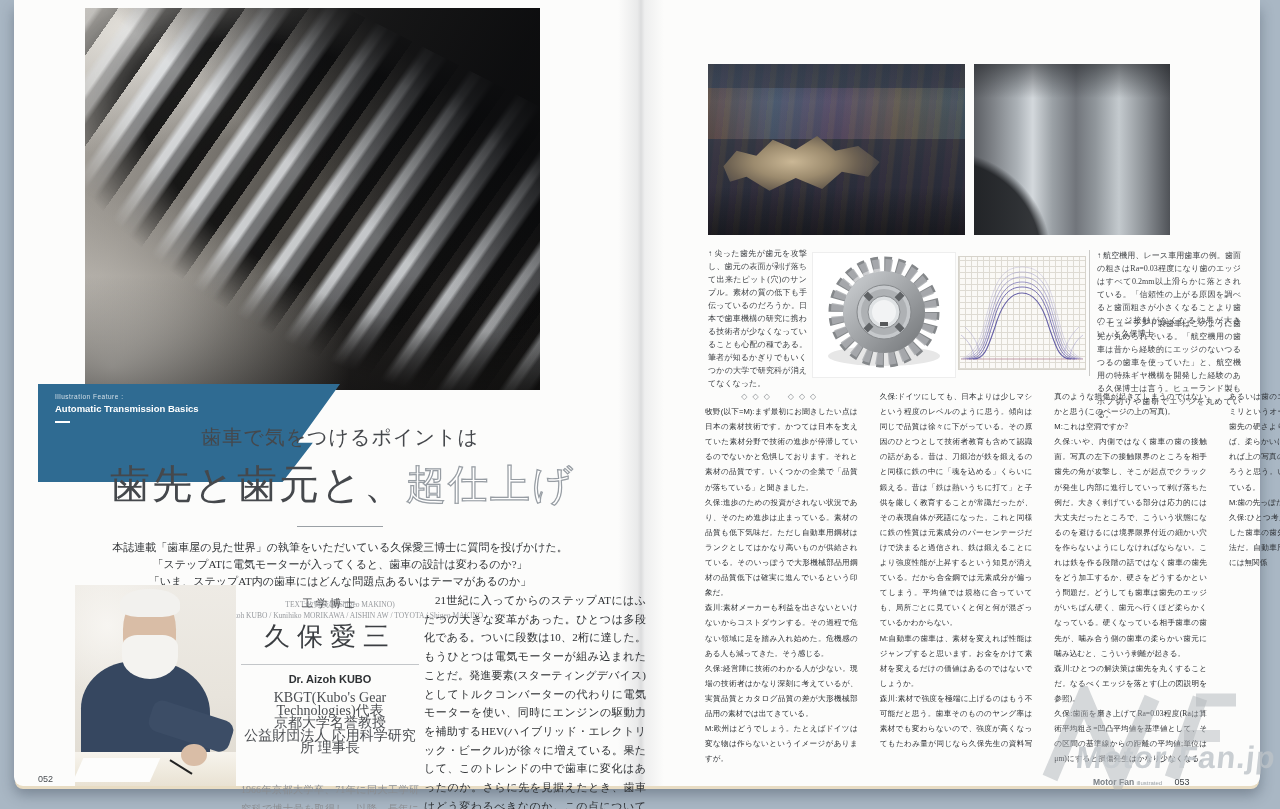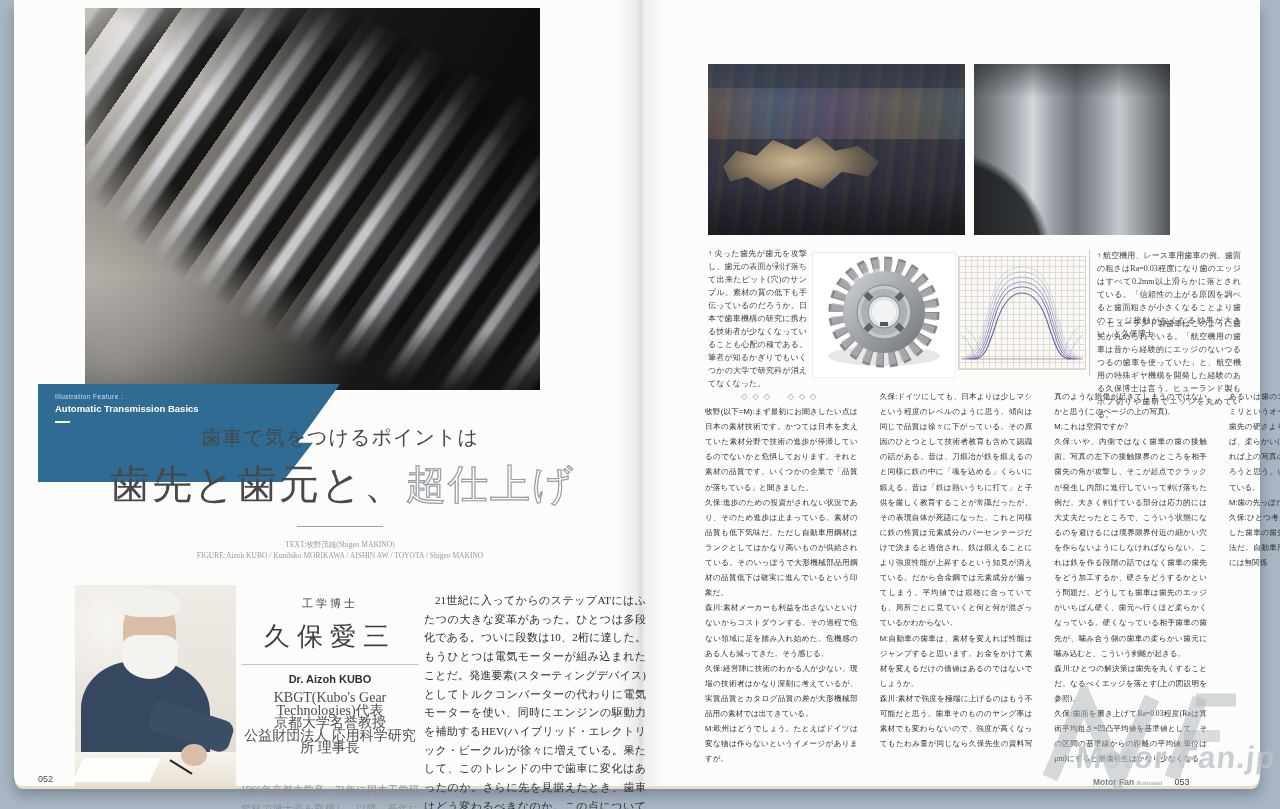--- a/index.html
+++ b/index.html
@@ -140,20 +140,25 @@
   <div class="abs banner">
     <div class="flabel">Illustration Feature :</div>
     <div class="ftitle">Automatic Transmission Basics</div>
     <div class="dash"></div>
   </div>
 
   <div class="abs headline">
     <div class="kicker">歯車で気をつけるポイントは</div>
     <div class="title"><span>歯先と歯元と、</span><span class="outline">超仕上げ</span></div>
     <div class="hdiv"></div>
+    <div class="intro">
+      <div>本誌連載「歯車屋の見た世界」の執筆をいただいている久保愛三博士に質問を投げかけた。</div>
+      <div>「ステップATに電気モーターが入ってくると、歯車の設計は変わるのか?」</div>
+      <div>「いま、ステップAT内の歯車にはどんな問題点あるいはテーマがあるのか」</div>
+    </div>
     <div class="credits">
       <div>TEXT:牧野茂雄(Shigeo MAKINO)</div>
       <div>FIGURE:Aizoh KUBO / Kunihiko MORIKAWA / AISHIN AW / TOYOTA / Shigeo MAKINO</div>
     </div>
   </div>
 
   <div class="abs author-photo">
     <div class="ap-light"></div>
     <div class="ap-body"></div>
     <div class="ap-arm"></div>

